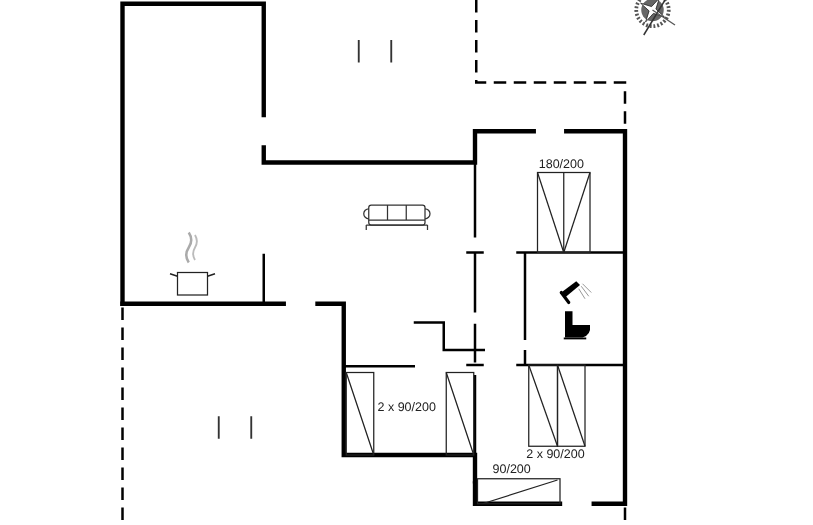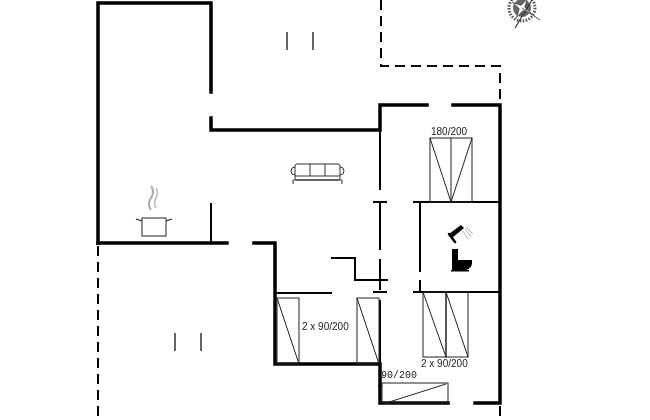--- a/index.html
+++ b/index.html
@@ -117,14 +117,14 @@
     <circle cx="0" cy="0" r="9" fill="#666"></circle>
     <path d="M0 -11 L2 -2 L11 0 L2 2 L0 11 L-2 2 L-11 0 L-2 -2 Z" fill="#fff" stroke="#222" stroke-width="0.6" transform="rotate(30)"></path>
     <line x1="-7" y1="20" x2="10" y2="-8" stroke="#333" stroke-width="1.2"></line>
     <line x1="0" y1="0" x2="18" y2="12" stroke="#555" stroke-width="1"></line>
   </g>
 </svg>
 
 <span class="lbl" style="left:431px; top:126px;">180/200</span>
 <span class="lbl" style="left:302px; top:321px;">2 x 90/200</span>
 <span class="lbl" style="left:421px; top:358px;">2 x 90/200</span>
-<span class="lbl" style="left:381px; top:370px;font-family:Liberation Mono, monospace;">90/200</span>
+<span class="lbl" style="left:394px; top:370px;">90/200</span>
 </div>
 
 </body></html>

